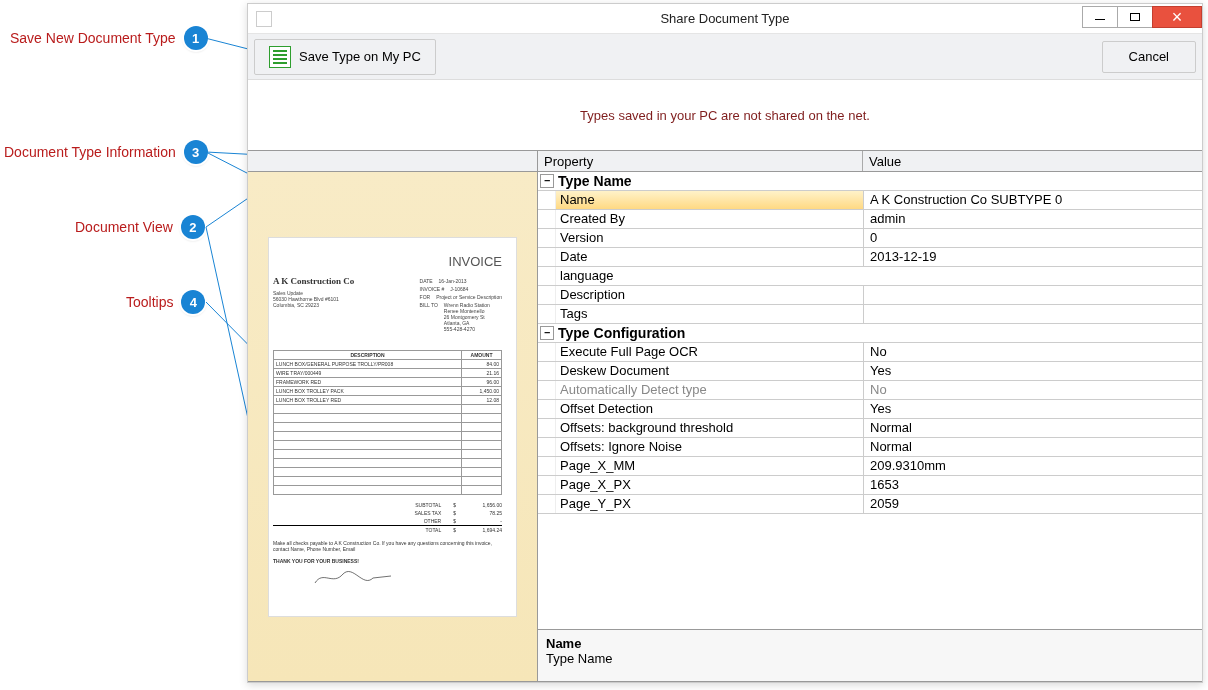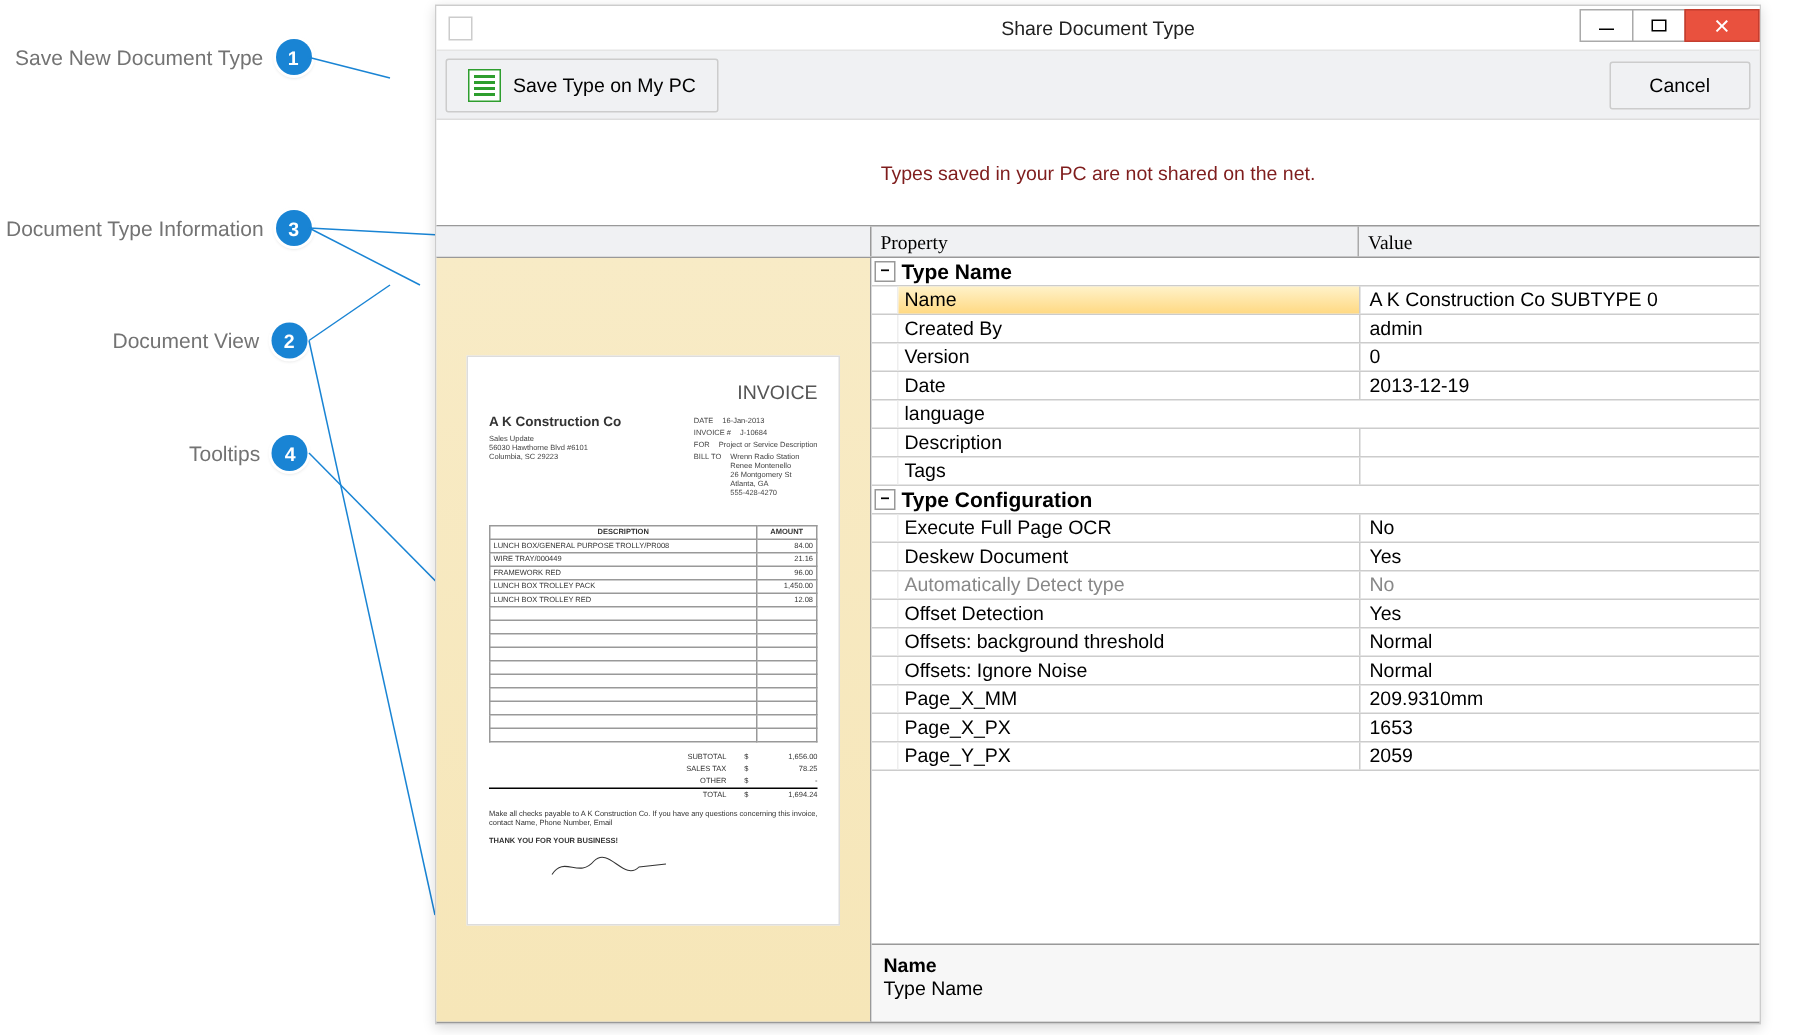--- a/index.html
+++ b/index.html
@@ -10,28 +10,27 @@
     background: #fff;
     color: #000;
     width: 1208px;
     height: 690px;
     position: relative;
   }
   .window {
     position: absolute;
     left: 247px;
     top: 3px;
-    width: 884px;
+    width: 956px;
     height: 680px;
     border: 1px solid #ccc;
     background: #fff;
     box-shadow: 0 2px 8px rgba(0,0,0,0.15);
     display: flex;
     flex-direction: column;
-    margin-left: 43px;
   }
   
   .titlebar {
     height: 30px;
     background: #fff;
     border-bottom: 1px solid #e5e5e5;
     display: flex;
     align-items: center;
     position: relative;
   }
@@ -127,21 +126,21 @@
   
   .splitheader {
     height: 22px;
     display:flex;
     border-top:1px solid #999;
     border-bottom:1px solid #999;
     background:#f0f1f3;
     font-size:13px;
   }
   .splitheader .leftpad { width:290px; border-right:1px solid #999; background:#f0f1f3;}
-  .splitheader .col { flex:1; padding-left:6px; border-right:1px solid #aaa; line-height:21px;font-family:Liberation Serif, serif;}
+  .splitheader .col { flex:1; padding-left:6px; border-right:1px solid #aaa; line-height:21px;}
   .splitheader .col:last-child { border-right:none;}
   .mainsplit {
     flex:1;
     display:flex;
     border-bottom:1px solid #999;
     min-height:0;
   }
   .docview {
     width:290px;
     border-right:1px solid #999;
@@ -149,28 +148,28 @@
     display:flex;
     align-items:center;
     justify-content:center;
     padding:30px 20px;
   }
   .page {
     width: 250px;
     height: 380px;
     background:#fff;
     border:1px solid #ddd;
-    padding: 16px 14px 10px 14px;
+    padding: 16px 14px 10px 4px;
     font-size: 6px;
     color:#333;
     position:relative;
     font-family: Arial, sans-serif;
   }
   .page .invoice-title { position:absolute; top:16px; right:14px; font-size:13px; color:#555;}
-  .page .company { font-weight:bold; font-size:9px; margin-top:22px;}
+  .page .company { font-weight:bold; font-size:9px; margin-top:22px;font-family:Liberation Serif, serif;}
   .page .addr { margin-top:4px; font-size:5px; color:#444;}
   .page .right-info { position:absolute; right:14px; top:40px; font-size:5px; text-align:left; color:#444;}
   .page .right-info div { margin-bottom:2px; display:flex; gap:6px;}
   .page table.items { width:100%; border-collapse:collapse; margin-top:42px; font-size:5px;}
   .page table.items th { border:1px solid #999; text-align:center; font-size:5px; padding:1px; background:#fff;}
   .page table.items td { border:1px solid #999; padding:1px 2px; height:9px;}
   .page table.items td:last-child { text-align:right;}
   .page .totals { margin-top:6px; font-size:5px; text-align:right;}
   .page .totals div { display:flex; justify-content:flex-end; gap:12px; padding:1px 0;}
   .page .totals .bt { border-top:1px solid #000;}
@@ -216,21 +215,21 @@
     padding:6px 8px;
     font-size:13px;
     background:#f7f7f7;
     height:52px;
   }
   .tooltip b { font-weight:bold;}
   
   .callouts { position:absolute; left:0; top:0; width:247px; height:100%; pointer-events:none;}
   svg.lines { position:absolute; left:0; top:0; width:1208px; height:690px; pointer-events:none;}
   .callout-row { position:absolute; display:flex; align-items:center; gap:8px; }
-  .callout-row .txt { font-size:14px; color:#737373; text-align:right;}
+  .callout-row .txt { font-size:14px; color:#b91c1c; text-align:right;}
   .badge {
     width:24px; height:24px; border-radius:12px;
     background:#1984d4;
     color:#fff; font-weight:bold;
     display:flex; align-items:center; justify-content:center;
     font-size:13px;
     box-shadow: 0 0 0 2px #fff, 0 1px 3px rgba(0,0,0,0.3);
   }
 </style>
 </head>

